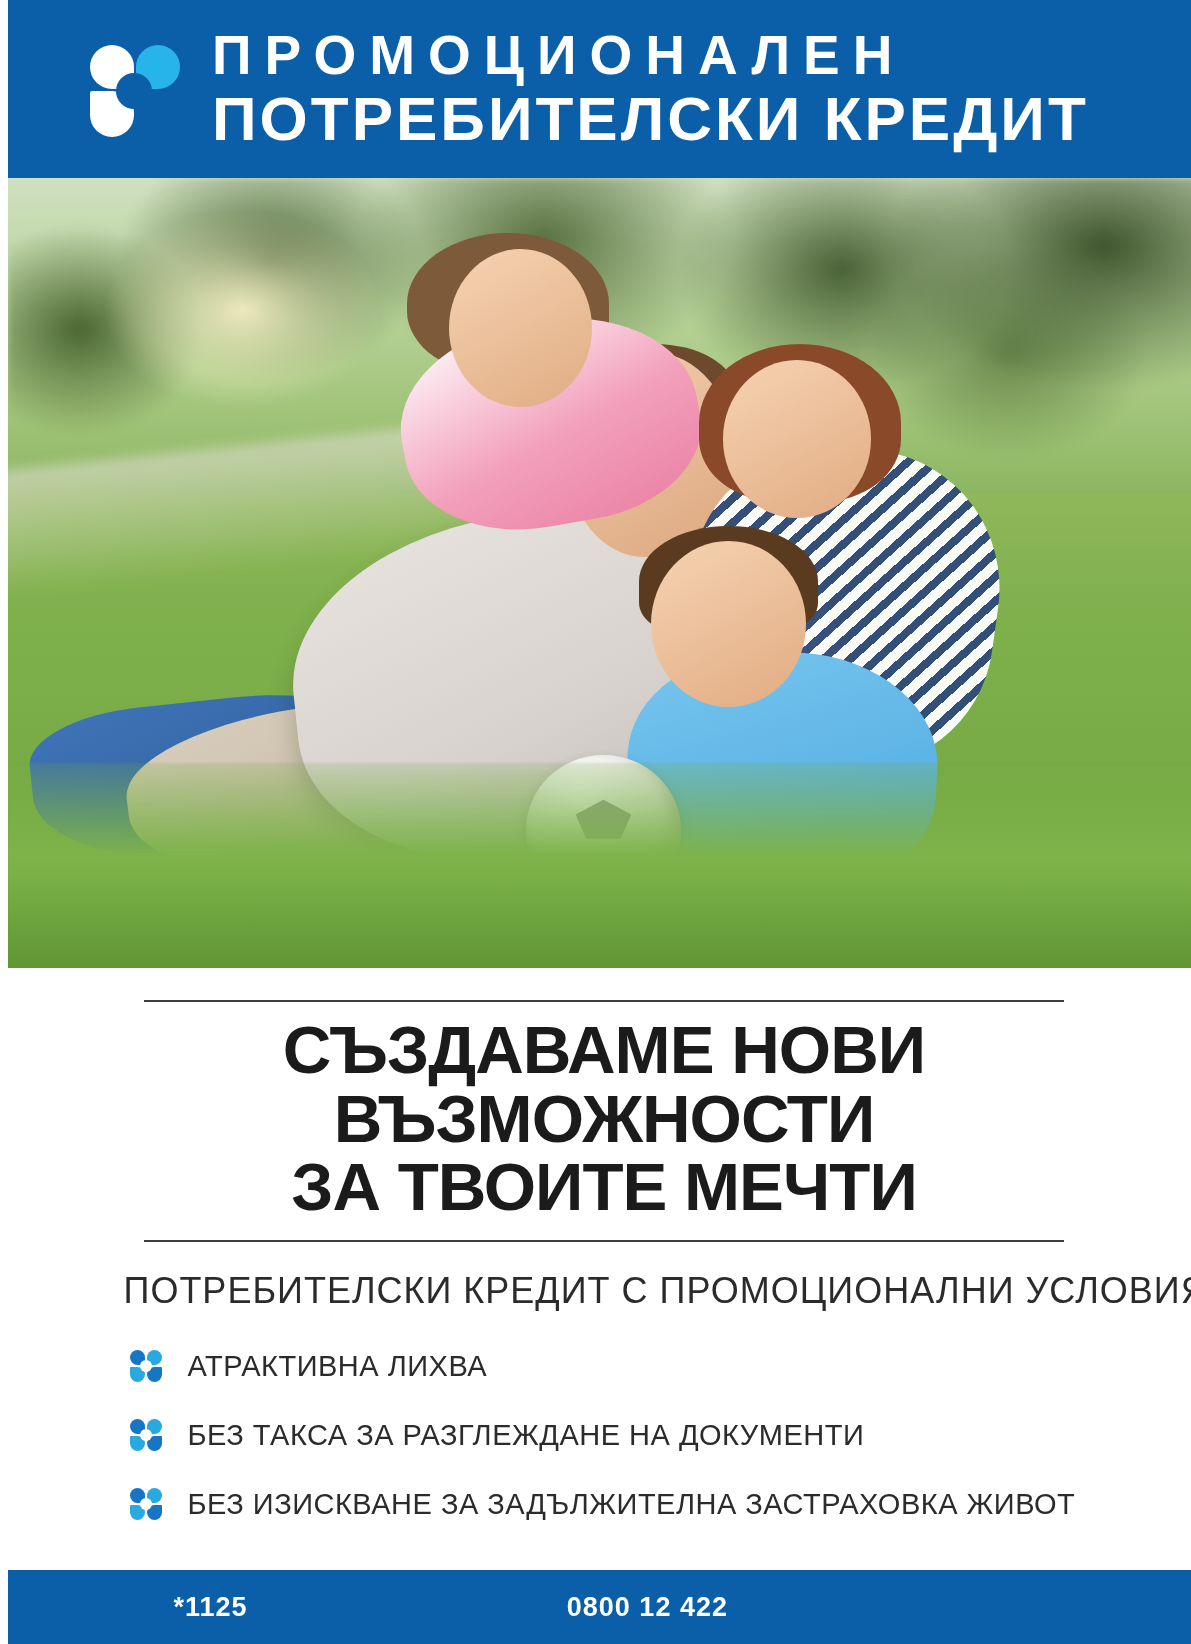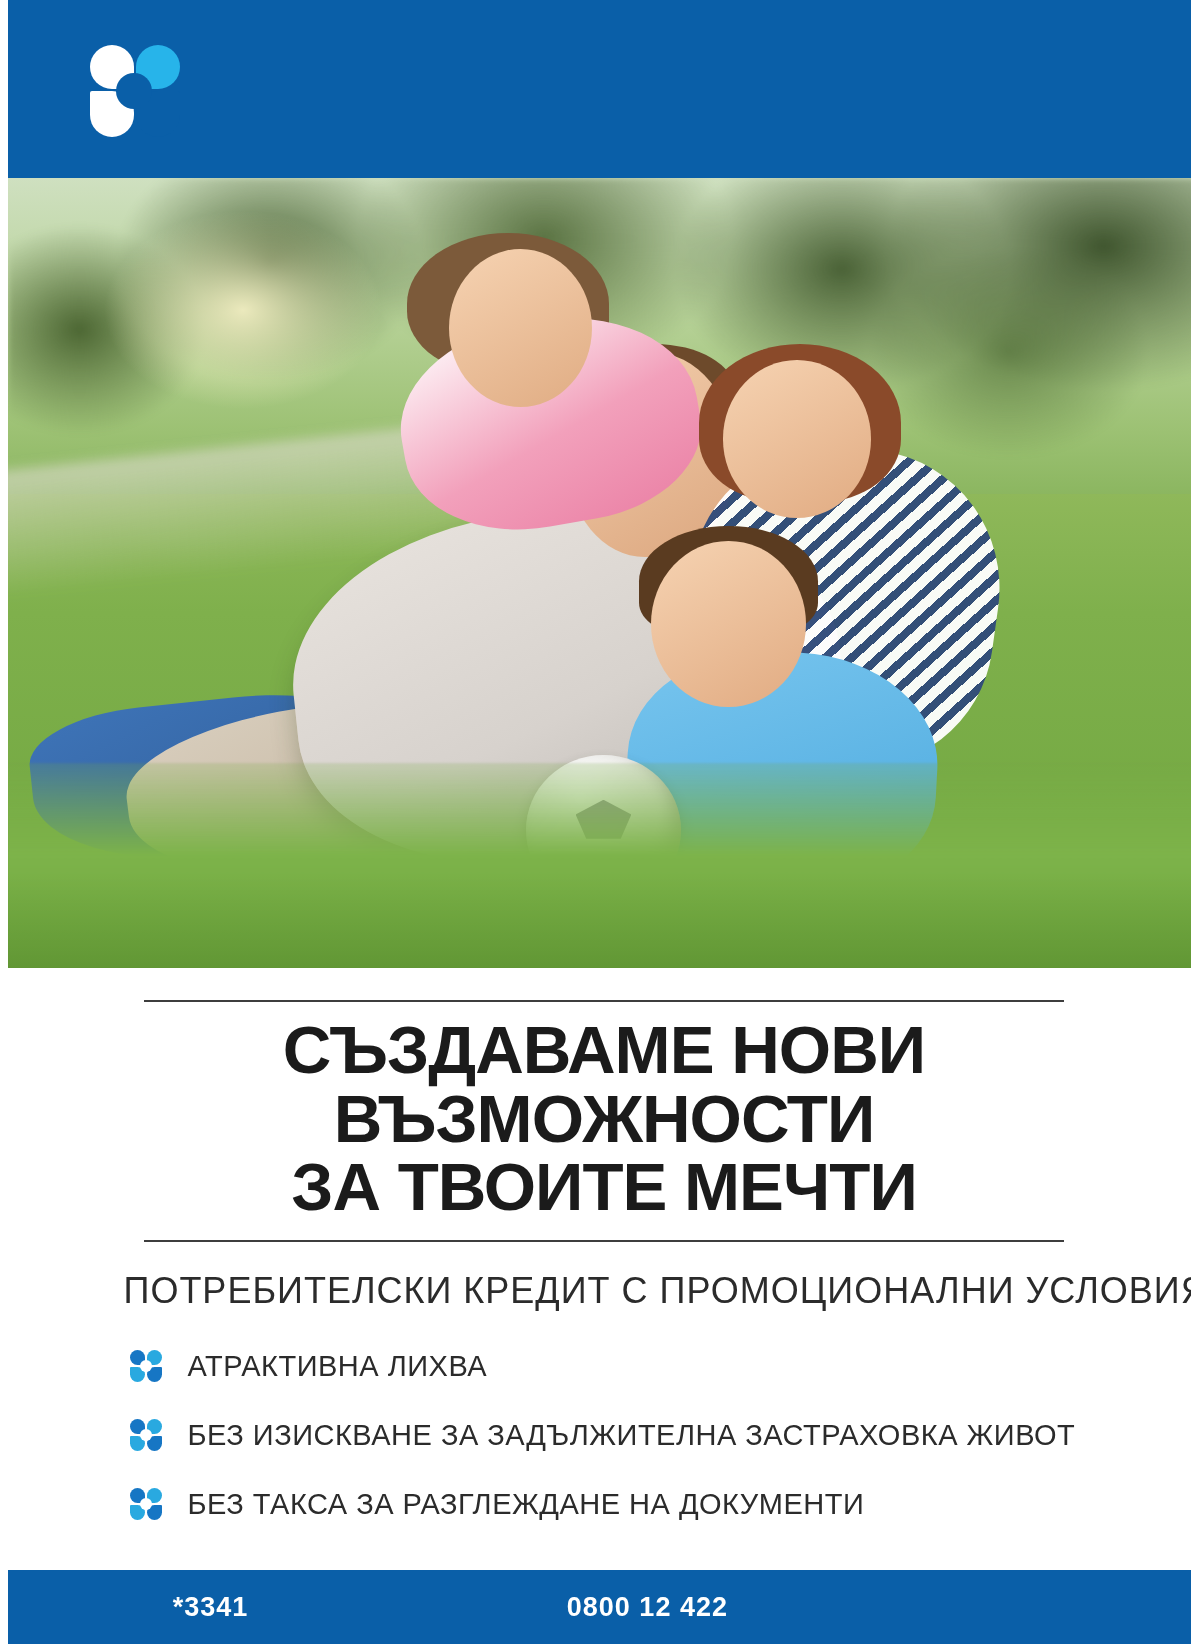--- a/index.html
+++ b/index.html
@@ -395,20 +395,24 @@
 
 <div class="poster">
 
   <div class="header">
     <div class="logo-mark">
       <span class="lm lm-a"></span>
       <span class="lm lm-b"></span>
       <span class="lm lm-c"></span>
       <span class="lm lm-d"></span>
       <span class="lm lm-hole"></span>
+    </div>
+    <div class="header-text">
+      <div class="header-line1">ПРОМОЦИОНАЛЕН</div>
+      <div class="header-line2">ПОТРЕБИТЕЛСКИ КРЕДИТ</div>
     </div>
   </div>
 
   <div class="photo">
     <div class="sky"></div>
     <div class="treeline"></div>
     <div class="sun-glow"></div>
     <div class="grass-back"></div>
     <div class="path"></div>
     <div class="family">
@@ -459,35 +463,35 @@
       </div>
 
       <div class="bullet">
         <span class="bullet-icon">
           <span class="bi bi-a"></span>
             <span class="bi bi-b"></span>
           <span class="bi bi-c"></span>
             <span class="bi bi-d"></span>
           <span class="bi bi-hole"></span>
         </span>
-        <span class="bullet-text">БЕЗ ИЗИСКВАНЕ ЗА ЗАДЪЛЖИТЕЛНА ЗАСТРАХОВКА ЖИВОТ</span>
+        <span class="bullet-text">БЕЗ ТАКСА ЗА РАЗГЛЕЖДАНЕ НА ДОКУМЕНТИ</span>
       </div>
 
       <div class="bullet">
         <span class="bullet-icon">
           <span class="bi bi-a"></span>
             <span class="bi bi-b"></span>
           <span class="bi bi-c"></span>
             <span class="bi bi-d"></span>
           <span class="bi bi-hole"></span>
         </span>
-        <span class="bullet-text">БЕЗ ТАКСА ЗА РАЗГЛЕЖДАНЕ НА ДОКУМЕНТИ</span>
+        <span class="bullet-text">БЕЗ ИЗИСКВАНЕ ЗА ЗАДЪЛЖИТЕЛНА ЗАСТРАХОВКА ЖИВОТ</span>
       </div>
 
     </div>
   </div>
 
   <div class="footer">
-    <div class="footer-center">*3341</div>
+    <div class="footer-center">*1125</div>
     <div class="footer-right">0800 12 422</div>
   </div>
 
 </div>
 
 </body></html>

